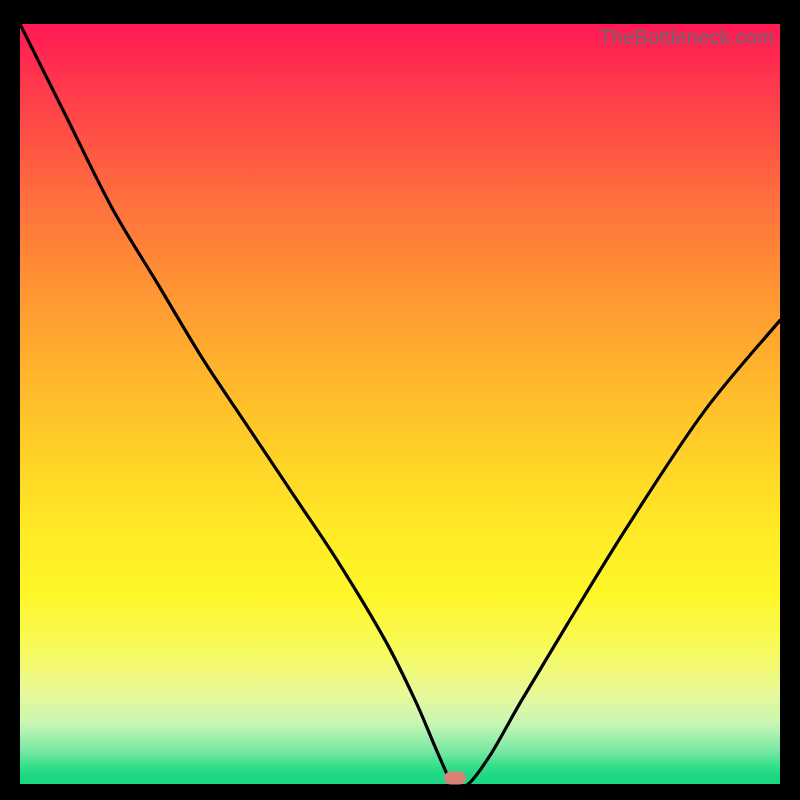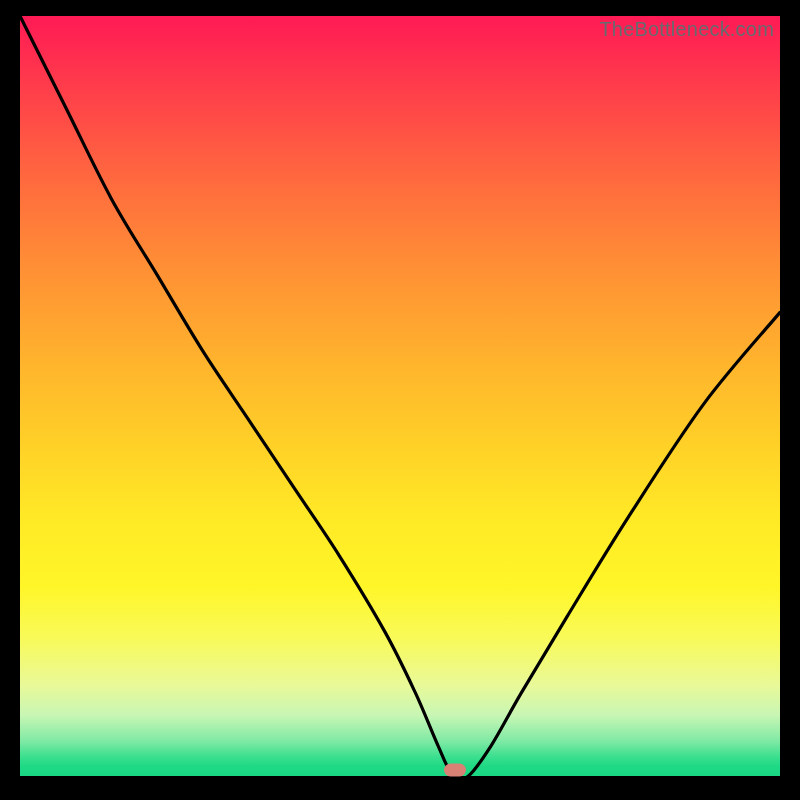--- a/index.html
+++ b/index.html
@@ -13,21 +13,21 @@
   }
   .stage {
     position: relative;
     width: 800px;
     height: 800px;
     background: #000;
   }
   .plot-area {
     position: absolute;
     left: 20px;
-    top: 16px;
+    top: 24px;
     width: 760px;
     height: 760px;
     background: linear-gradient(
       to bottom,
       #ff1a55 0%,
       #ff3f4a 10%,
       #ff6b3e 22%,
       #ff8f35 33%,
       #ffb22d 45%,
       #ffd227 57%,

